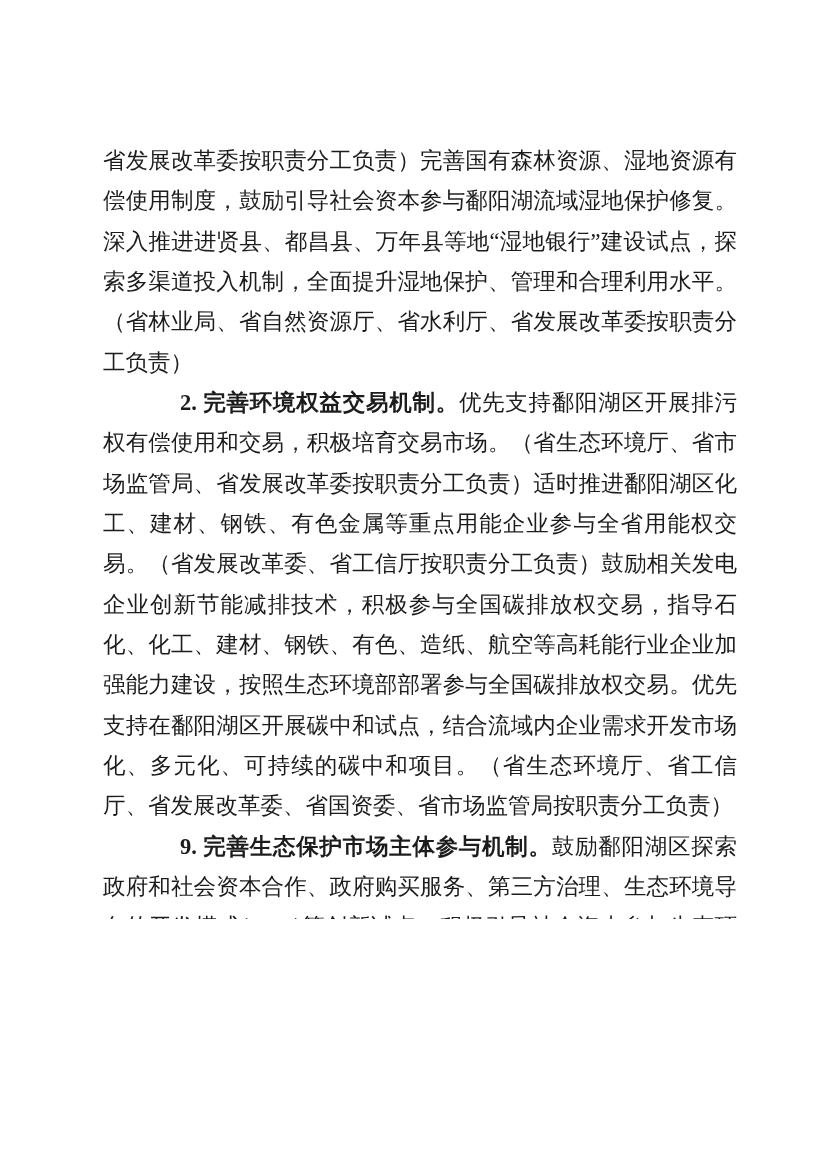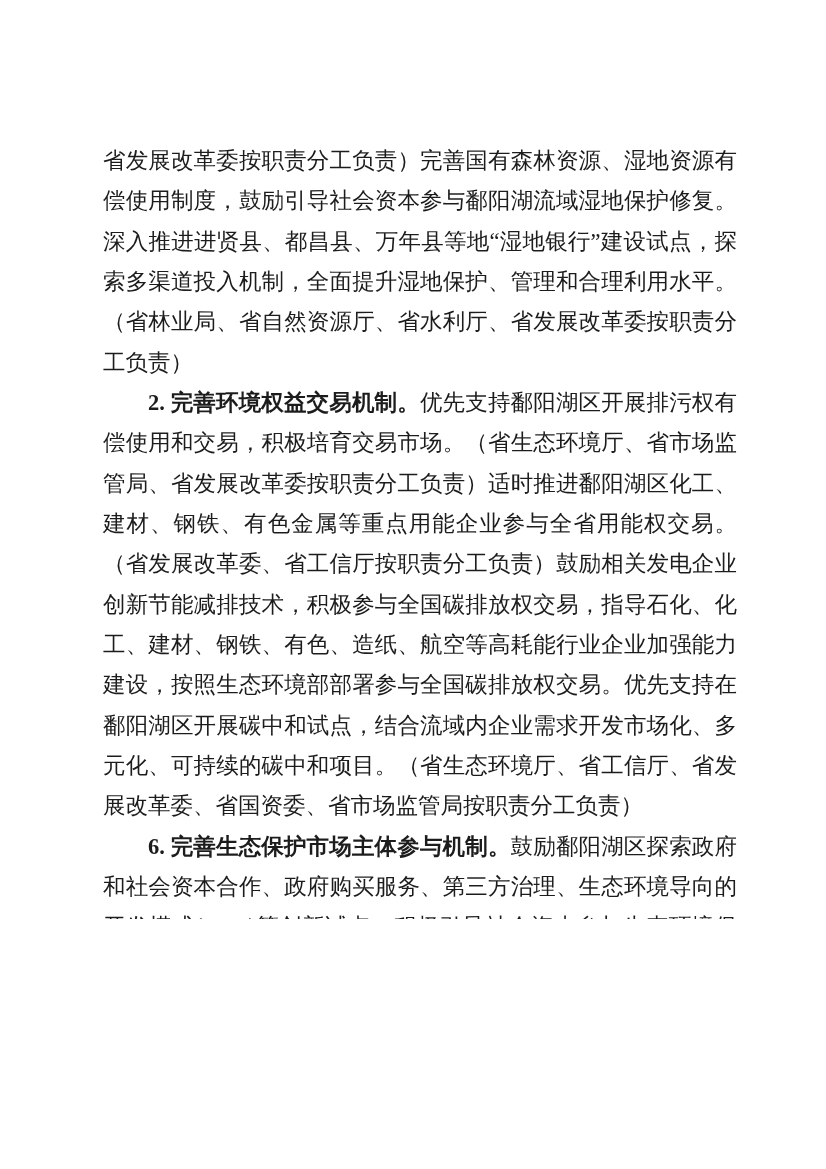--- a/index.html
+++ b/index.html
@@ -29,34 +29,35 @@
   }
   .para {
     margin: 0;
     padding: 0;
   }
   .para.indent {
     text-indent: 2em;
   }
   .lead {
     font-weight: 700;
+    margin-left: 32px;
   }
   .footer {
     position: absolute;
     left: 130px;
     top: 1033px;
     font-size: 21px;
     line-height: 28px;
     color: #222222;
     letter-spacing: 2px;
   }
 </style>
 </head>
 <body>
 
 <div class="page">
   <main class="text-block" id="text-block">
       <p class="para"><span class="body">省发展改革委按职责分工负责）完善国有森林资源、湿地资源有偿使用制度，鼓励引导社会资本参与鄱阳湖流域湿地保护修复。深入推进进贤县、都昌县、万年县等地“湿地银行”建设试点，探索多渠道投入机制，全面提升湿地保护、管理和合理利用水平。（省林业局、省自然资源厅、省水利厅、省发展改革委按职责分工负责）</span></p>
       <p class="para indent"><span class="lead">2. 完善环境权益交易机制。</span><span class="body">优先支持鄱阳湖区开展排污权有偿使用和交易，积极培育交易市场。（省生态环境厅、省市场监管局、省发展改革委按职责分工负责）适时推进鄱阳湖区化工、建材、钢铁、有色金属等重点用能企业参与全省用能权交易。（省发展改革委、省工信厅按职责分工负责）鼓励相关发电企业创新节能减排技术，积极参与全国碳排放权交易，指导石化、化工、建材、钢铁、有色、造纸、航空等高耗能行业企业加强能力建设，按照生态环境部部署参与全国碳排放权交易。优先支持在鄱阳湖区开展碳中和试点，结合流域内企业需求开发市场化、多元化、可持续的碳中和项目。（省生态环境厅、省工信厅、省发展改革委、省国资委、省市场监管局按职责分工负责）</span></p>
-      <p class="para indent"><span class="lead">6. 完善生态保护市场主体参与机制。</span><span class="body">鼓励鄱阳湖区探索政府和社会资本合作、政府购买服务、第三方治理、生态环境导向的开发模式(EOD)等创新试点，积极引导社会资本参与生态环境保护领域项目投资和建设营运。（省自然资源厅、省财政厅、省发展改革委按职责分工负责）积极参与国家绿色发展基金运作，</span></p>
+      <p class="para indent"><span class="lead">9. 完善生态保护市场主体参与机制。</span><span class="body">鼓励鄱阳湖区探索政府和社会资本合作、政府购买服务、第三方治理、生态环境导向的开发模式(EOD)等创新试点，积极引导社会资本参与生态环境保护领域项目投资和建设营运。（省自然资源厅、省财政厅、省发展改革委按职责分工负责）积极参与国家绿色发展基金运作，</span></p>
     </main>
   <div class="footer">— 8 —</div>
 </div>
 
 </body></html>

